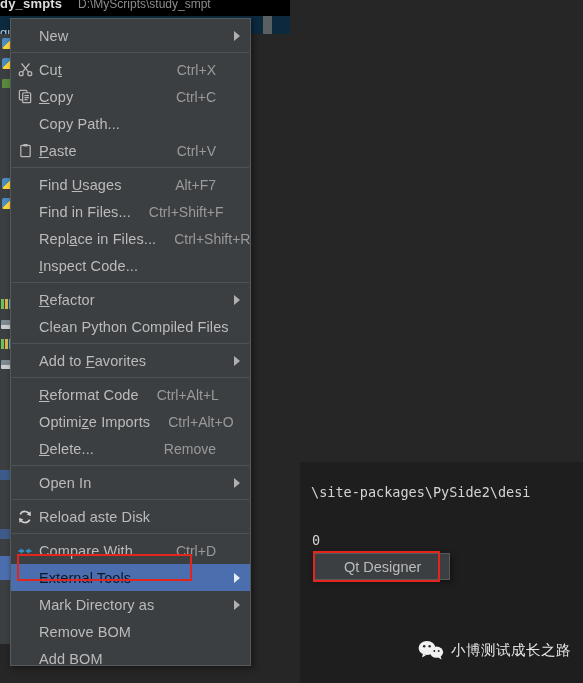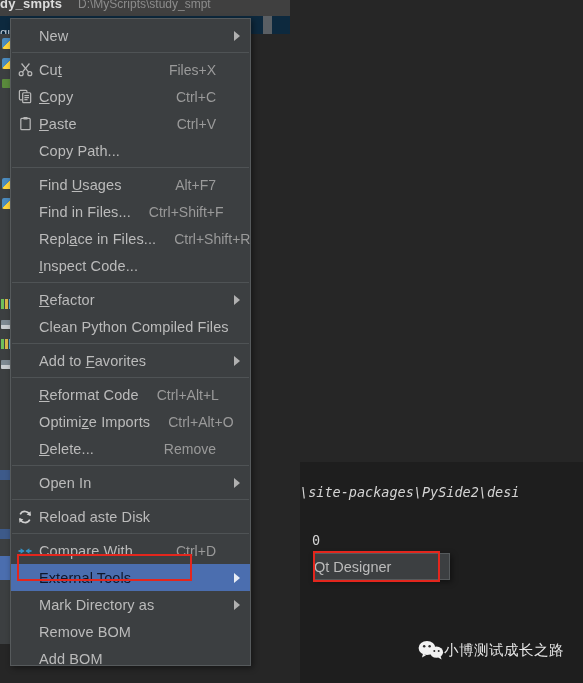--- a/index.html
+++ b/index.html
@@ -12,21 +12,21 @@
 
   #root {
     position: relative;
     width: 583px; height: 683px;
     background: #262626;
   }
 
   
   .ide-topbar {
     position: absolute; left: 0; top: 0; width: 290px; height: 22px;
-    background: #404040;
+    background: #000000;
     overflow: hidden;
     white-space: nowrap;
     padding-left: 47px;
   }
   .ide-topbar .tb-title {
     position: absolute; left: 0; top: -4px;
     font-size: 13px; font-weight: bold; color: #dcdcdc;
     letter-spacing: .2px;
   }
   .ide-topbar .tb-path {
@@ -101,21 +101,21 @@
     background: #1e1e1e;
     overflow: hidden;
   }
   .console-line {
     position: absolute;
     font-family: "DejaVu Sans Mono", monospace;
     font-size: 13.5px;
     color: #d4d4d4;
     white-space: nowrap;
   }
-  .console-line.l1 { left: 0; top: 22px; font-style: italic; }
+  .console-line.l1 { left: 11px; top: 22px; }
   .console-line.l2 { left: 12px; top: 70px; }
 
   .console-gutter {
     position: absolute; left: 300px; top: 462px; width: 12px; height: 221px;
     background: #262626;
   }
   .panel-divider {
     position: absolute; left: 300px; top: 462px; right: 0; height: 1px;
     background: #2b2b2b;
   }
@@ -186,35 +186,36 @@
   .submenu {
     position: absolute; left: 313px; top: 553px;
     width: 137px; height: 27px;
     background: #3c3f41;
     border: 1px solid #565a5c;
     box-shadow: 2px 2px 6px rgba(0,0,0,.45);
     display: flex; align-items: center;
   }
   .submenu .sm-lbl {
     font-size: 14.5px; color: #bbbbbb;
+    padding-left: 30px;
   }
 
   
   .redbox {
     position: absolute;
     border: 2px solid #e3261d;
     pointer-events: none;
   }
   .redbox.r1 { left: 17px;  top: 554px; width: 175px; height: 27px; }
   .redbox.r2 { left: 313px; top: 551px; width: 127px; height: 31px; }
 
   
   .watermark {
     position: absolute; left: 418px; top: 640px;
-    display: flex; align-items: center; 
+    display: flex; align-items: center; gap: 7px;
   }
   .wm-logo { width: 26px; height: 20px; display:block; }
   .wm-text {
     font-size: 14.5px; color: #e6e6e6;
     font-family: "DejaVu Sans", sans-serif;
     letter-spacing: .5px;
   }
 </style>
 </head>
 <body>
@@ -327,51 +328,51 @@
       <div class="mi">
         <span class="ico">
           <svg width="15" height="15" viewBox="0 0 16 16">
             <circle cx="3.4" cy="12.4" r="2.1" stroke="#b8b8b8" fill="none" stroke-width="1.3"></circle>
             <circle cx="12.6" cy="12.4" r="2.1" stroke="#b8b8b8" fill="none" stroke-width="1.3"></circle>
             <line x1="4.7" y1="10.8" x2="12.2" y2="1.6" stroke="#b8b8b8" fill="none" stroke-width="1.3"></line>
             <line x1="11.3" y1="10.8" x2="3.8" y2="1.6" stroke="#b8b8b8" fill="none" stroke-width="1.3"></line>
           </svg>
         </span>
         <span class="lbl">Cu<u>t</u></span>
-        <span class="acc">Files+X</span>
+        <span class="acc">Ctrl+X</span>
         <span class="arrow"></span>
       </div>
       <div class="mi">
         <span class="ico">
           <svg width="15" height="15" viewBox="0 0 16 16">
             <rect x="1.5" y="1.5" width="8" height="10" rx="1" stroke="#b8b8b8" fill="none" stroke-width="1.3"></rect>
             <rect x="5" y="4" width="8.5" height="10.5" rx="1" fill="#3c3f41" stroke="#b8b8b8" stroke-width="1.3"></rect>
             <line x1="6.8" y1="7" x2="11.7" y2="7" stroke="#b8b8b8" fill="none" stroke-width="1.3"></line>
             <line x1="6.8" y1="9.2" x2="11.7" y2="9.2" stroke="#b8b8b8" fill="none" stroke-width="1.3"></line>
             <line x1="6.8" y1="11.4" x2="10.2" y2="11.4" stroke="#b8b8b8" fill="none" stroke-width="1.3"></line>
           </svg>
         </span>
         <span class="lbl"><u>C</u>opy</span>
         <span class="acc">Ctrl+C</span>
         <span class="arrow"></span>
       </div>
       <div class="mi">
+        <span class="ico"></span>
+        <span class="lbl">Copy Path...</span>
+        <span class="arrow"></span>
+      </div>
+      <div class="mi">
         <span class="ico">
           <svg width="15" height="15" viewBox="0 0 16 16">
             <rect x="3" y="2.6" width="10" height="12" rx="1" stroke="#b8b8b8" fill="none" stroke-width="1.3"></rect>
             <rect x="5.8" y="1" width="4.4" height="2.8" rx="0.7" fill="#b8b8b8"></rect>
           </svg>
         </span>
         <span class="lbl"><u>P</u>aste</span>
         <span class="acc">Ctrl+V</span>
-        <span class="arrow"></span>
-      </div>
-      <div class="mi">
-        <span class="ico"></span>
-        <span class="lbl">Copy Path...</span>
         <span class="arrow"></span>
       </div>
       <div class="sep"></div>
       <div class="mi">
         <span class="ico"></span>
         <span class="lbl">Find <u>U</u>sages</span>
         <span class="acc">Alt+F7</span>
         <span class="arrow"></span>
       </div>
       <div class="mi">

